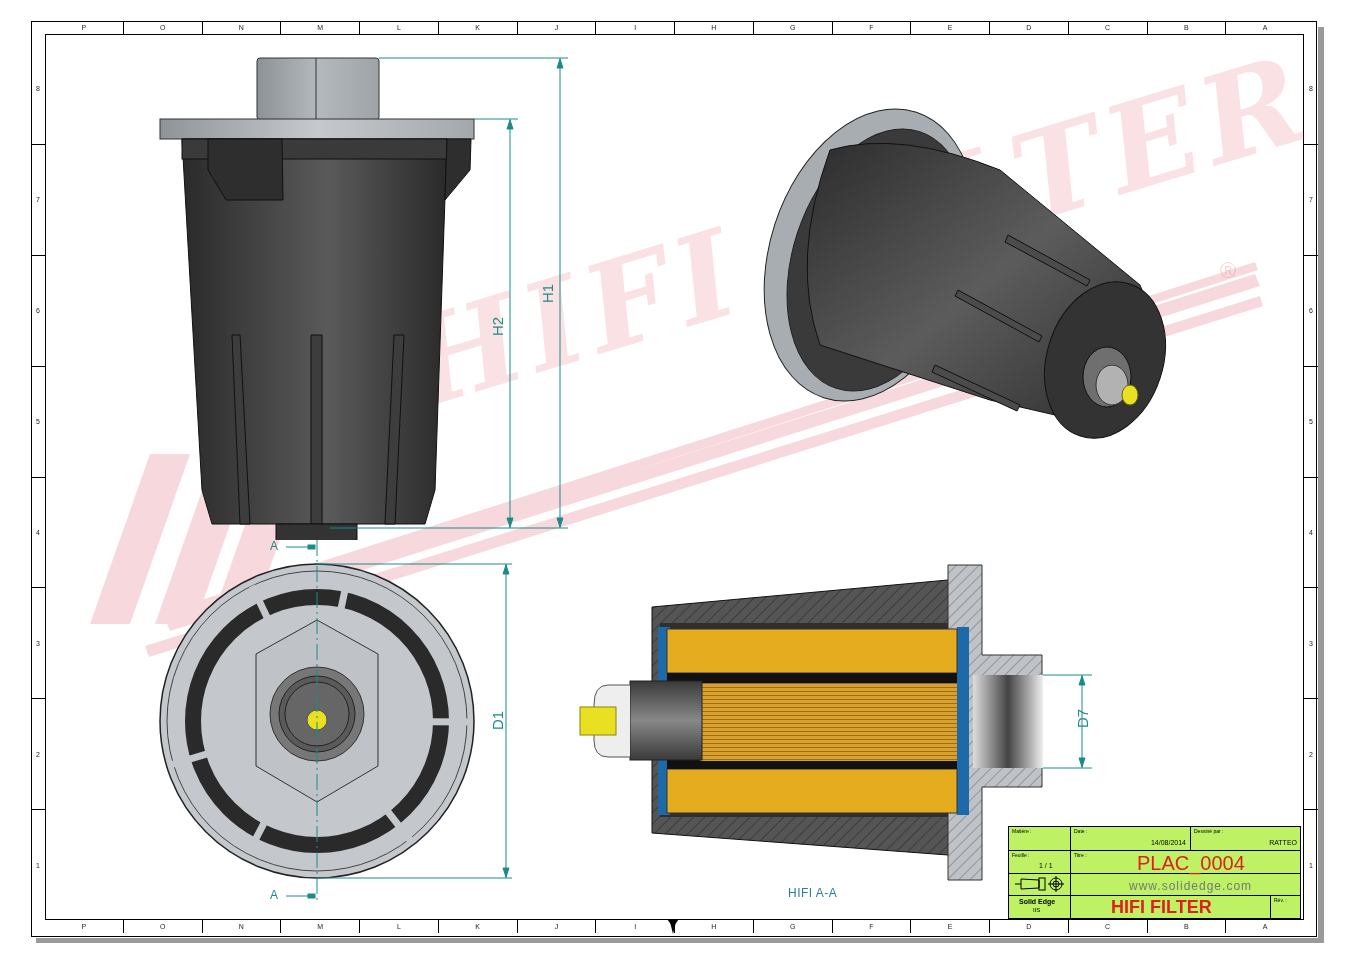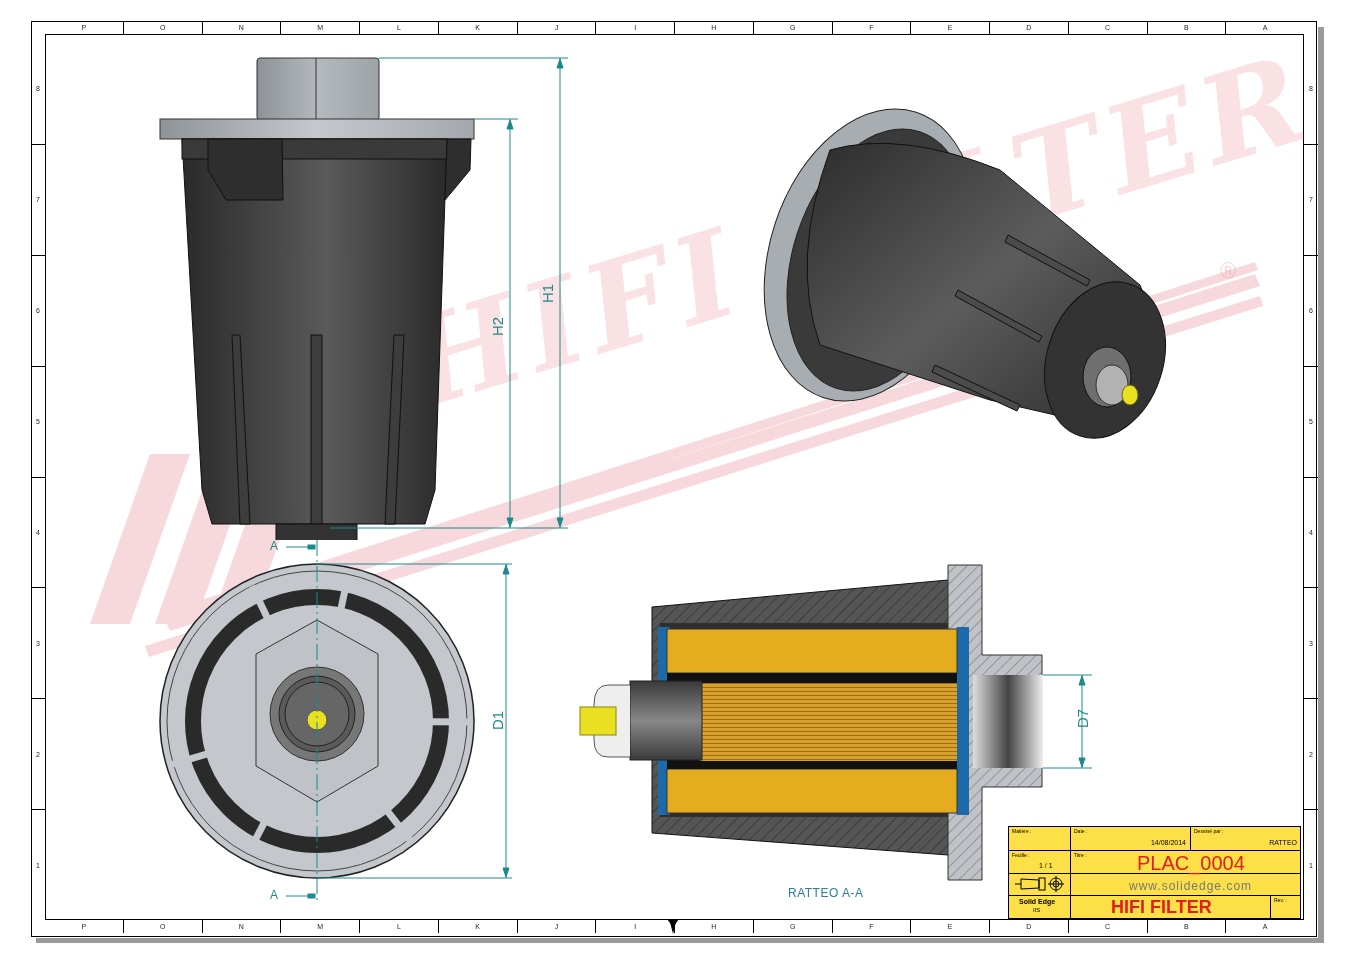--- a/index.html
+++ b/index.html
@@ -23,21 +23,21 @@
   .center-mark2{position:absolute;left:670px;top:922px;width:0;height:0;border-left:3px solid transparent;border-right:3px solid transparent;border-top:12px solid #000;}
 
   
   .wm-text{position:absolute;left:390px;top:300px;font-family:"DejaVu Serif",serif;font-weight:bold;font-style:italic;font-size:120px;color:rgba(230,90,100,0.18);transform:rotate(-17deg);transform-origin:0 0;letter-spacing:8px;white-space:nowrap;}
   .wm-reg{position:absolute;left:1220px;top:258px;font-size:22px;color:rgba(230,90,100,0.25);}
 
   .dim-text{position:absolute;color:#1d8a8a;font-size:15px;font-family:"Liberation Sans",sans-serif;}
   .caption{position:absolute;color:#2a7f9a;font-size:12px;font-family:"Liberation Sans",sans-serif;letter-spacing:0.5px;}
 
   
-  .tb{position:absolute;left:1008px;top:826px;width:293px;height:93px;border:1.5px solid #000;box-sizing:border-box;background:#fde047;}
+  .tb{position:absolute;left:1008px;top:826px;width:293px;height:93px;border:1.5px solid #000;box-sizing:border-box;background:#bef264;}
   .tb-cell{position:absolute;box-sizing:border-box;border-right:1px solid #000;border-bottom:1px solid #000;}
   .tb-lbl{position:absolute;left:3px;top:1px;font-size:5px;color:#000;}
   .tb-val{position:absolute;font-size:8px;color:#000;}
 </style>
 </head>
 <body>
 
 <div class="sheet-shadow-r"></div>
 <div class="sheet-shadow-b"></div>
 <div class="outer-frame"></div>
@@ -258,21 +258,21 @@
 
   <g stroke="#1d8a8a" fill="#1d8a8a">
     <line x1="473" y1="120" x2="522" y2="120"></line>
     <line x1="473" y1="213" x2="522" y2="213"></line>
     <line x1="512" y1="120" x2="512" y2="213"></line>
     <polygon points="512,121 509,130 515,130"></polygon>
       <polygon points="512,212 509,203 515,203"></polygon>
   </g>
 </svg>
 <div class="dim-text" style="left:1073px;top:710px;transform:rotate(-90deg);">D7</div>
-<div class="caption" style="left:788px;top:886px;">RATTEO A-A</div>
+<div class="caption" style="left:788px;top:886px;">HIFI A-A</div>
 
 <svg class="abs" style="left:750px;top:90px;" width="500" height="390">
   <defs>
     <linearGradient id="isoG" x1="0" y1="0" x2="1" y2="1">
       <stop offset="0" stop-color="#2c2c2c"></stop>
         <stop offset="0.5" stop-color="#5c5c5c"></stop>
         <stop offset="1" stop-color="#2a2a2a"></stop>
     </linearGradient>
   </defs>
   <ellipse cx="120" cy="165" rx="100" ry="150" transform="rotate(18 120 165)" fill="#a8adb2" stroke="#222"></ellipse>

